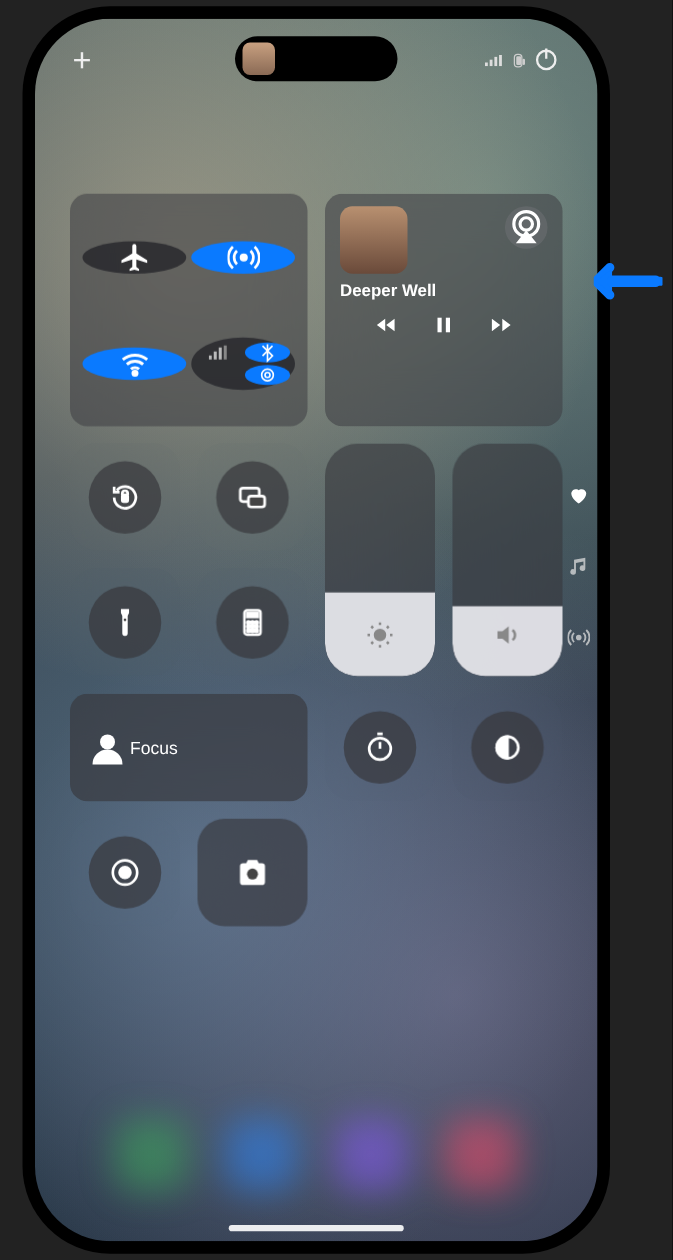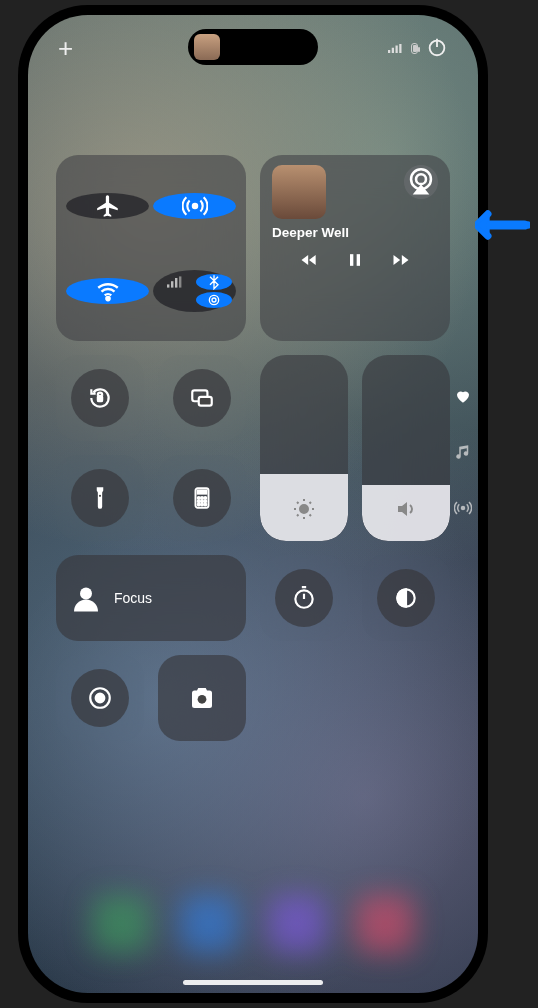--- a/index.html
+++ b/index.html
@@ -79,21 +79,21 @@
   }
   .tile {
     background: rgba(60,60,65,0.55);
     backdrop-filter: blur(20px);
     border-radius: 22px;
     display: flex;
     align-items: center;
     justify-content: center;
     position: relative;
   }
-  .c2 { grid-column: span 2; }
+  .c2 { grid-column: span 2; border-radius: 14px; }
   .r2 { grid-row: span 2; }
   .conn {
     display: grid;
     grid-template-columns: 1fr 1fr;
     grid-template-rows: 1fr 1fr;
     padding: 10px;
     gap: 4px;
   }
   .conn .cbtn {
     border-radius: 50%;
@@ -127,21 +127,21 @@
   .round-btn svg{width:26px;height:26px;}
   .tile.single{background:transparent;}
 
   .slider{background:rgba(55,55,60,0.6);border-radius:26px;overflow:hidden;position:relative;}
   .slider .fill{position:absolute;left:0;right:0;bottom:0;background:rgba(230,230,235,0.95);border-radius:0 0 26px 26px;}
   .slider .sicon{position:absolute;left:50%;transform:translateX(-50%);bottom:16px;}
   .slider .sicon svg{width:24px;height:24px;}
   .bright .fill{height:36%;}
   .vol .fill{height:30%;}
 
-  .focus{justify-content:flex-start;padding-left:12px;gap:10px;background:rgba(55,55,60,0.65);}
+  .focus{justify-content:flex-start;padding-left:12px;background:rgba(55,55,60,0.65);}
   .focus .ic{width:36px;height:36px;border-radius:50%;display:flex;align-items:center;justify-content:center;}
   .focus .lbl{color:#fff;font-size:14px;font-weight:500;}
 
   .side-rail{position:absolute;right:6px;top:372px;display:flex;flex-direction:column;gap:34px;align-items:center;color:rgba(255,255,255,0.85);}
   .side-rail svg{width:18px;height:18px;}
   .rail-item{opacity:0.75;}
   .rail-item.active{opacity:1;}
 
   .home-ind{position:absolute;bottom:8px;left:50%;transform:translateX(-50%);width:140px;height:5px;border-radius:3px;background:rgba(255,255,255,0.9);}
 

